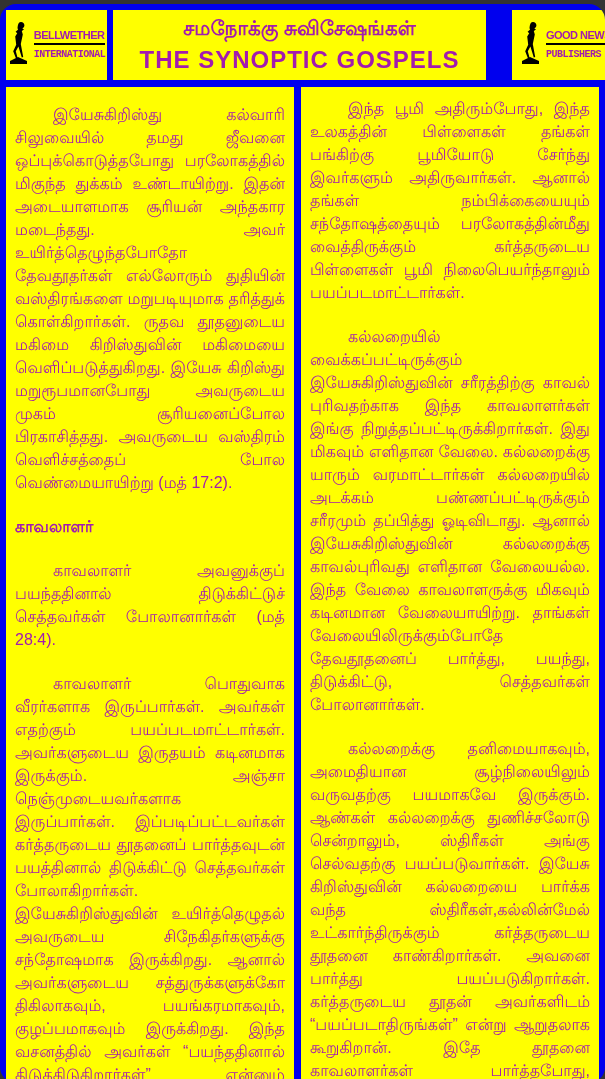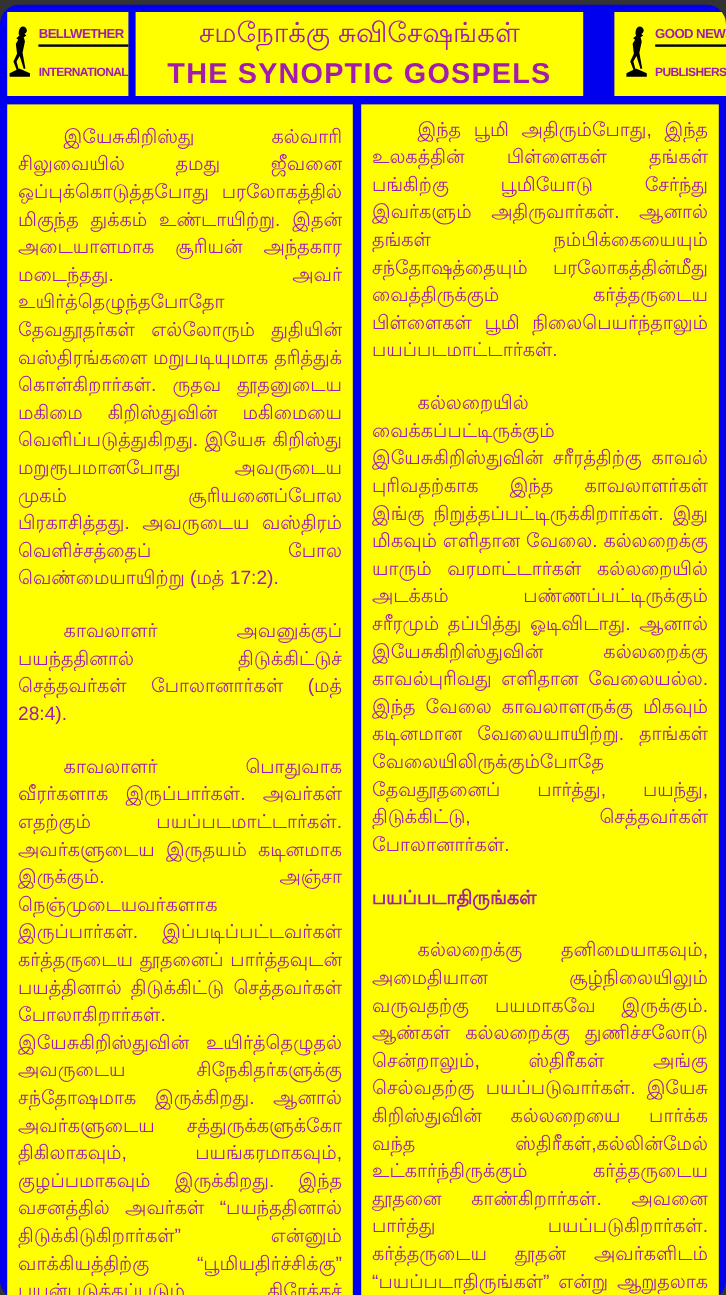--- a/index.html
+++ b/index.html
@@ -14,23 +14,23 @@
     border-radius:16px;
   }
   .panel{position:absolute;background:#FFFF00;box-sizing:border-box;}
   
   .logo-box{top:6px;height:70px;display:flex;align-items:center;justify-content:center;gap:4px;}
   .logo-box-left{left:6px;width:101px;}
   .logo-box-right{left:512px;width:107px;}
   .logo-figure{flex:0 0 auto;}
   .logo-text{display:flex;flex-direction:column;line-height:1.05;}
   .logo-line1{font-weight:bold;font-size:11px;letter-spacing:-0.5px;border-bottom:2px solid #000;padding-bottom:1px;}
-  .logo-line2{font-weight:bold;font-size:10px;letter-spacing:-0.5px;padding-top:17px;}
+  .logo-line2{font-weight:bold;font-size:10px;letter-spacing:-0.5px;padding-top:5px;font-family:Liberation Mono, monospace;}
   .title-box{left:113px;width:373px;top:6px;height:70px;display:flex;flex-direction:column;align-items:center;justify-content:center;gap:4px;}
-  .title-tamil{font-size:23px;font-weight:normal;white-space:nowrap;}
+  .title-tamil{font-size:20px;font-weight:bold;white-space:nowrap;}
   .title-english{font-size:24px;font-weight:bold;letter-spacing:1px;white-space:nowrap;}
   
   .column{top:83px;height:1016px;padding:10px 9px;overflow:hidden;font-size:16px;line-height:23px;}
   .column-left{left:6px;width:288px;padding-top:16px;}
   .column-right{left:301px;width:298px;padding-top:10px;}
   .block{margin:0 0 21px 0;}
   .block.para{text-align:justify;text-indent:38px;}
   .block.verse{text-align:justify;text-indent:38px;font-weight:normal;}
   .block.heading{font-weight:bold;text-indent:0;margin-bottom:21px;}
 </style>
@@ -65,23 +65,23 @@
       </svg>
     </span>
     <span class="logo-text">
       <span class="logo-line1">GOOD NEWS</span>
       <span class="logo-line2">PUBLISHERS</span>
     </span>
   </div>
 
   <div class="panel column column-left">
       <div class="block para">இயேசுகிறிஸ்து கல்வாரி சிலுவையில் தமது ஜீவனை ஒப்புக்கொடுத்தபோது பரலோகத்தில் மிகுந்த துக்கம் உண்டாயிற்று. இதன் அடையாளமாக சூரியன் அந்தகார மடைந்தது. அவர் உயிர்த்தெழுந்தபோதோ தேவதூதர்கள் எல்லோரும் துதியின் வஸ்திரங்களை மறுபடியுமாக தரித்துக் கொள்கிறார்கள். ருதவ தூதனுடைய மகிமை கிறிஸ்துவின் மகிமையை வெளிப்படுத்துகிறது. இயேசு கிறிஸ்து மறுரூபமானபோது அவருடைய முகம் சூரியனைப்போல பிரகாசித்தது. அவருடைய வஸ்திரம் வெளிச்சத்தைப் போல வெண்மையாயிற்று (மத் 17:2).</div>
+      <div class="block heading">காவலாளர்</div>
       <div class="block verse">காவலாளர் அவனுக்குப் பயந்ததினால் திடுக்கிட்டுச் செத்தவர்கள் போலானார்கள் (மத் 28:4).</div>
       <div class="block para">காவலாளர் பொதுவாக வீரர்களாக இருப்பார்கள். அவர்கள் எதற்கும் பயப்படமாட்டார்கள். அவர்களுடைய இருதயம் கடினமாக இருக்கும். அஞ்சா நெஞ்முடையவர்களாக இருப்பார்கள். இப்படிப்பட்டவர்கள் கர்த்தருடைய தூதனைப் பார்த்தவுடன் பயத்தினால் திடுக்கிட்டு செத்தவர்கள் போலாகிறார்கள். இயேசுகிறிஸ்துவின் உயிர்த்தெழுதல் அவருடைய சிநேகிதர்களுக்கு சந்தோஷமாக இருக்கிறது. ஆனால் அவர்களுடைய சத்துருக்களுக்கோ திகிலாகவும், பயங்கரமாகவும், குழப்பமாகவும் இருக்கிறது. இந்த வசனத்தில் அவர்கள் “பயந்ததினால் திடுக்கிடுகிறார்கள்” என்னும் வாக்கியத்திற்கு “பூமியதிர்ச்சிக்கு” பயன்படுத்தப்படும் கிரேக்கச் சொல்லே பயன்படுத்தப் பட்டிருக்கிறது. பூமி அதிர்வதுபோல காவலாளர்கள் பயத்தில் அதிர்ந்து விடுகிறார்கள்.</div>
     </div>
   <div class="panel column column-right">
       <div class="block para">இந்த பூமி அதிரும்போது, இந்த உலகத்தின் பிள்ளைகள் தங்கள் பங்கிற்கு பூமியோடு சேர்ந்து இவர்களும் அதிருவார்கள். ஆனால் தங்கள் நம்பிக்கையையும் சந்தோஷத்தையும் பரலோகத்தின்மீது வைத்திருக்கும் கர்த்தருடைய பிள்ளைகள் பூமி நிலைபெயர்ந்தாலும் பயப்படமாட்டார்கள்.</div>
       <div class="block para">கல்லறையில் வைக்கப்பட்டிருக்கும் இயேசுகிறிஸ்துவின் சரீரத்திற்கு காவல் புரிவதற்காக இந்த காவலாளர்கள் இங்கு நிறுத்தப்பட்டிருக்கிறார்கள். இது மிகவும் எளிதான வேலை. கல்லறைக்கு யாரும் வரமாட்டார்கள் கல்லறையில் அடக்கம் பண்ணப்பட்டிருக்கும் சரீரமும் தப்பித்து ஓடிவிடாது. ஆனால் இயேசுகிறிஸ்துவின் கல்லறைக்கு காவல்புரிவது எளிதான வேலையல்ல. இந்த வேலை காவலாளருக்கு மிகவும் கடினமான வேலையாயிற்று. தாங்கள் வேலையிலிருக்கும்போதே தேவதூதனைப் பார்த்து, பயந்து, திடுக்கிட்டு, செத்தவர்கள் போலானார்கள்.</div>
-      <div class="block heading">பயப்படாதிருங்கள்</div>
       <div class="block para">கல்லறைக்கு தனிமையாகவும், அமைதியான சூழ்நிலையிலும் வருவதற்கு பயமாகவே இருக்கும். ஆண்கள் கல்லறைக்கு துணிச்சலோடு சென்றாலும், ஸ்திரீகள் அங்கு செல்வதற்கு பயப்படுவார்கள். இயேசு கிறிஸ்துவின் கல்லறையை பார்க்க வந்த ஸ்திரீகள்,கல்லின்மேல் உட்கார்ந்திருக்கும் கர்த்தருடைய தூதனை காண்கிறார்கள். அவனை பார்த்து பயப்படுகிறார்கள். கர்த்தருடைய தூதன் அவர்களிடம் “பயப்படாதிருங்கள்” என்று ஆறுதலாக கூறுகிறான். இதே தூதனை காவலாளர்கள் பார்த்தபோது, அவனுக்கு பயந்து திடுக்கிட்டு செத்தவர்கள் போலானார்கள். ஆனால் அந்த தூதன் இந்த ஸ்திரீகளைப் பார்த்தோ “பயப்படாதிருங்கள்” என்று அன்போடு கூறுகிறான்.</div>
     </div>
 
 </div>
 
 </body></html>

